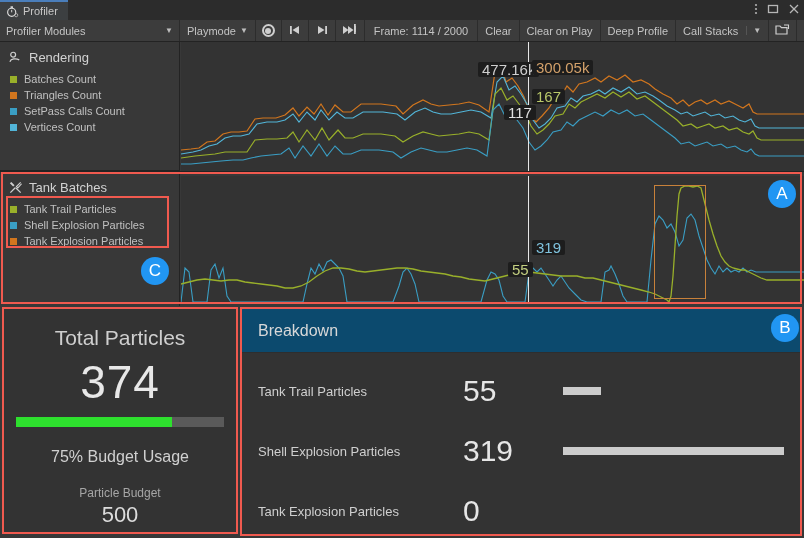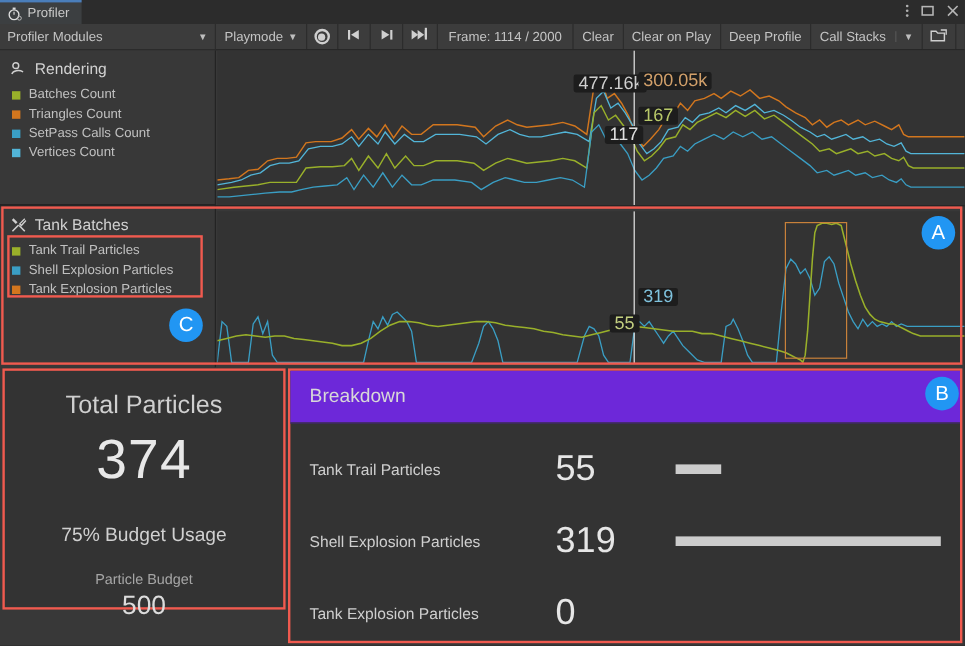--- a/index.html
+++ b/index.html
@@ -84,38 +84,38 @@
 
   
   .gval {
     position: absolute; background: #1d1d1d; color: #ddd;
     font-size: 15px; padding: 1px 4px; border-radius: 2px; white-space: nowrap;
     line-height: 13px;
   }
 
   
   .panel-total {
-    position: absolute; left: 2px; top: 307px; width: 236px; height: 201px;
+    position: absolute; left: 2px; top: 307px; width: 236px; height: 227px;
     background: #333333; border: 2px solid #f05a4f;
     display: flex; flex-direction: column; align-items: center;
   }
   .total-title { margin-top: 17px; color: #cfcfcf; font-size: 21px; }
   .total-value { margin-top: 5px; color: #e8e8e8; font-size: 46px; font-weight: 300; letter-spacing: 1px; }
   .bar-outer { margin-top: 8px; width: 208px; height: 10px; background: #5a5a5a; }
   .bar-inner { height: 100%; background: #2ee02e; }
   .budget-usage { margin-top: 21px; color: #d0d0d0; font-size: 16px; }
   .budget-label { margin-top: 20px; color: #a6a6a6; font-size: 12px; }
   .budget-value { margin-top: 2px; color: #dcdcdc; font-size: 22px; }
 
   .panel-breakdown {
     position: absolute; left: 240px; top: 307px; width: 562px; height: 229px;
     background: #333333; border: 2px solid #f05a4f;
   }
   .bd-head {
-    height: 44px; background: #6d28d9; display:flex; align-items:center;
+    height: 44px; background: #0c4a6e; display:flex; align-items:center;
     padding: 0 16px; color: #d8d8d8; font-size: 16px;
     border-bottom: 1px solid #2e2e2e;
   }
   .bd-rows { padding-top: 8px; }
   .bd-row {
     display: flex; align-items: center; height: 60px; padding: 0 16px;
   }
   .bd-name { width: 205px; color: #cfcfcf; font-size: 13px; }
   .bd-val { width: 100px; color: #e6e6e6; font-size: 30px; font-weight: 300; }
   .bd-bar-track { flex: 1; height: 8px; }

